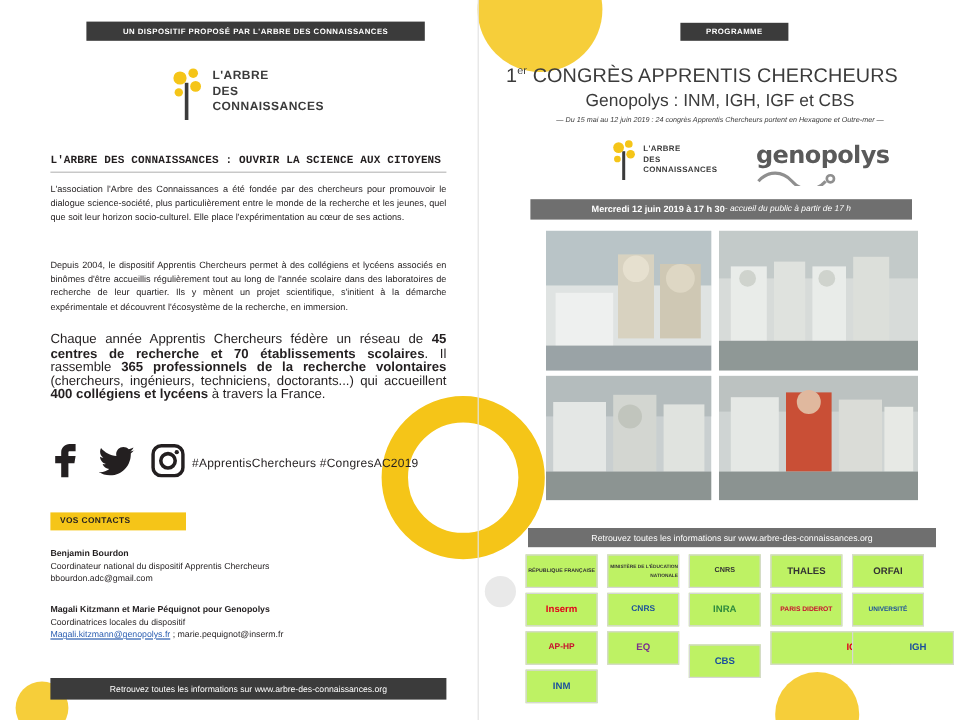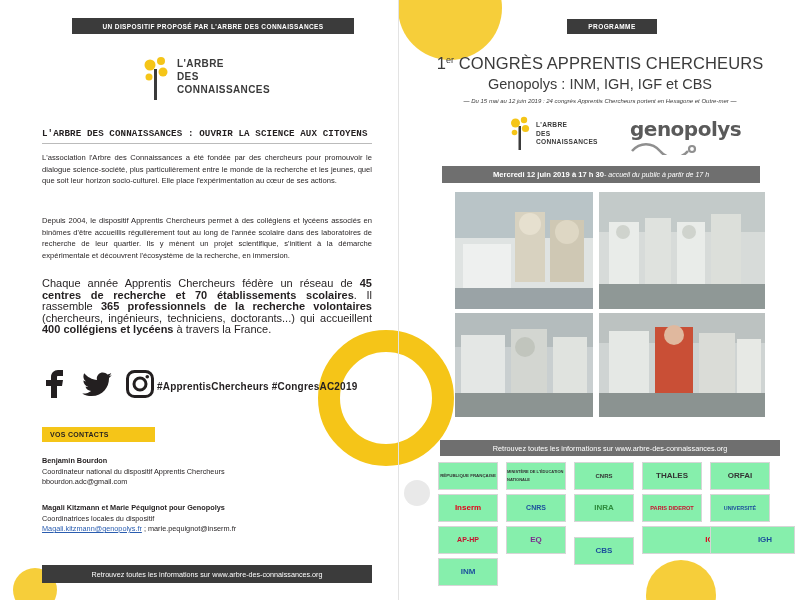--- a/index.html
+++ b/index.html
@@ -38,21 +38,21 @@
   }
   .l-rule{position:absolute;left:42px;top:143px;width:330px;height:1px;background:#bbb;}
 
   .l-p1{position:absolute;left:42px;top:152px;width:330px;font-size:7.6px;line-height:11.6px;text-align:justify;}
   .l-p2{position:absolute;left:42px;top:215px;width:330px;font-size:7.6px;line-height:11.6px;text-align:justify;}
   .l-p3{position:absolute;left:42px;top:278px;width:330px;font-size:11px;line-height:11.6px;text-align:justify;}
   .l-p1 b,.l-p2 b,.l-p3 b{font-weight:bold;}
 
   .socials{position:absolute;left:42px;top:370px;display:flex;gap:14px;align-items:center;}
   .socials svg{display:block;}
-  .hashtags{position:absolute;left:136px;top:381px;font-size:10px;font-weight:bold;color:#231f20;letter-spacing:.2px;padding-left:21px;}
+  .hashtags{position:absolute;left:160px;top:381px;font-size:10px;font-weight:normal;color:#231f20;letter-spacing:.2px;}
 
   .contacts-tag{
     position:absolute;left:42px;top:427px;width:113px;height:15px;background:#f5c518;
     display:flex;align-items:center;padding-left:8px;box-sizing:border-box;
     font-size:7px;font-weight:bold;color:#231f20;letter-spacing:.3px;
   }
   .c-block{position:absolute;left:42px;width:330px;font-size:7.3px;line-height:10.5px;}
   .c-block .nm{font-weight:bold;}
   .c-block .lnk{color:#2a5db0;text-decoration:underline;}
   #c1{top:456px;}
@@ -62,21 +62,21 @@
     position:absolute;left:42px;top:565px;width:330px;height:18px;background:#3b3b3b;
     color:#ffffff;font-size:7.2px;display:flex;align-items:center;justify-content:center;
   }
 
   
   .right{position:absolute;left:400px;top:0;width:401px;height:600px;}
   .prog-tag{
     position:absolute;left:167px;top:19px;width:90px;height:15px;background:#3b3b3b;color:#fff;
     font-size:6.5px;font-weight:bold;letter-spacing:.4px;display:flex;align-items:center;justify-content:center;
   }
-  .r-title1{position:absolute;left:20px;top:54px;width:360px;text-align:center;font-size:16.5px;color:#3b3b3b;letter-spacing:.1px;}
+  .r-title1{position:absolute;left:5px;top:54px;width:360px;text-align:center;font-size:16.5px;color:#3b3b3b;letter-spacing:.1px;}
   .r-title1 sup{font-size:9px;vertical-align:super;}
   .r-title2{position:absolute;left:20px;top:76px;width:360px;text-align:center;font-size:14.5px;color:#3b3b3b;}
   .r-sub{position:absolute;left:20px;top:98px;width:360px;text-align:center;font-size:6px;color:#3b3b3b;font-style:italic;}
 
   .r-logos{position:absolute;left:110px;top:115px;width:195px;height:40px;}
   .r-logos .tree{position:absolute;left:0;top:0;width:20px;height:36px;}
   .r-logos .txt{position:absolute;left:26px;top:6px;font-weight:bold;color:#3b3b3b;line-height:8.5px;font-size:6.6px;letter-spacing:.3px;}
   .r-logos .txt span{display:block;}
   .geno{position:absolute;left:120px;top:2px;width:78px;height:34px;}
   .geno .g1{font-size:20px;color:#5a5a5a;font-weight:bold;letter-spacing:-.5px;font-family:"DejaVu Sans",sans-serif;}
@@ -87,23 +87,23 @@
   }
   .date-bar i{font-style:italic;font-size:7px;}
   .ph{position:absolute;overflow:hidden;}
   .info-bar{
     position:absolute;left:440px;top:440px;width:340px;height:16px;background:#6f6f6f;color:#fff;
     font-size:7.3px;display:flex;align-items:center;justify-content:center;
   }
 
   .partners{position:absolute;left:438px;top:462px;width:345px;height:120px;}
   .plogo{
-    position:absolute;background:#86efac;border:1px solid #d6d6d6;
+    position:absolute;background:#bef264;border:1px solid #d6d6d6;
     display:flex;align-items:center;justify-content:center;
-    font-size:7px;font-weight:bold;color:#333;text-align:left;line-height:8px;overflow:hidden;
+    font-size:7px;font-weight:bold;color:#333;text-align:right;line-height:8px;overflow:hidden;
   }
 
   .vert-rule{position:absolute;left:398px;top:0;width:1px;height:600px;background:#e3e3e3;}
 </style>
 </head>
 <body>
 
 <div class="page">
 
   <div class="circle" style="left:398px;top:-44px;width:104px;height:104px;"></div>

